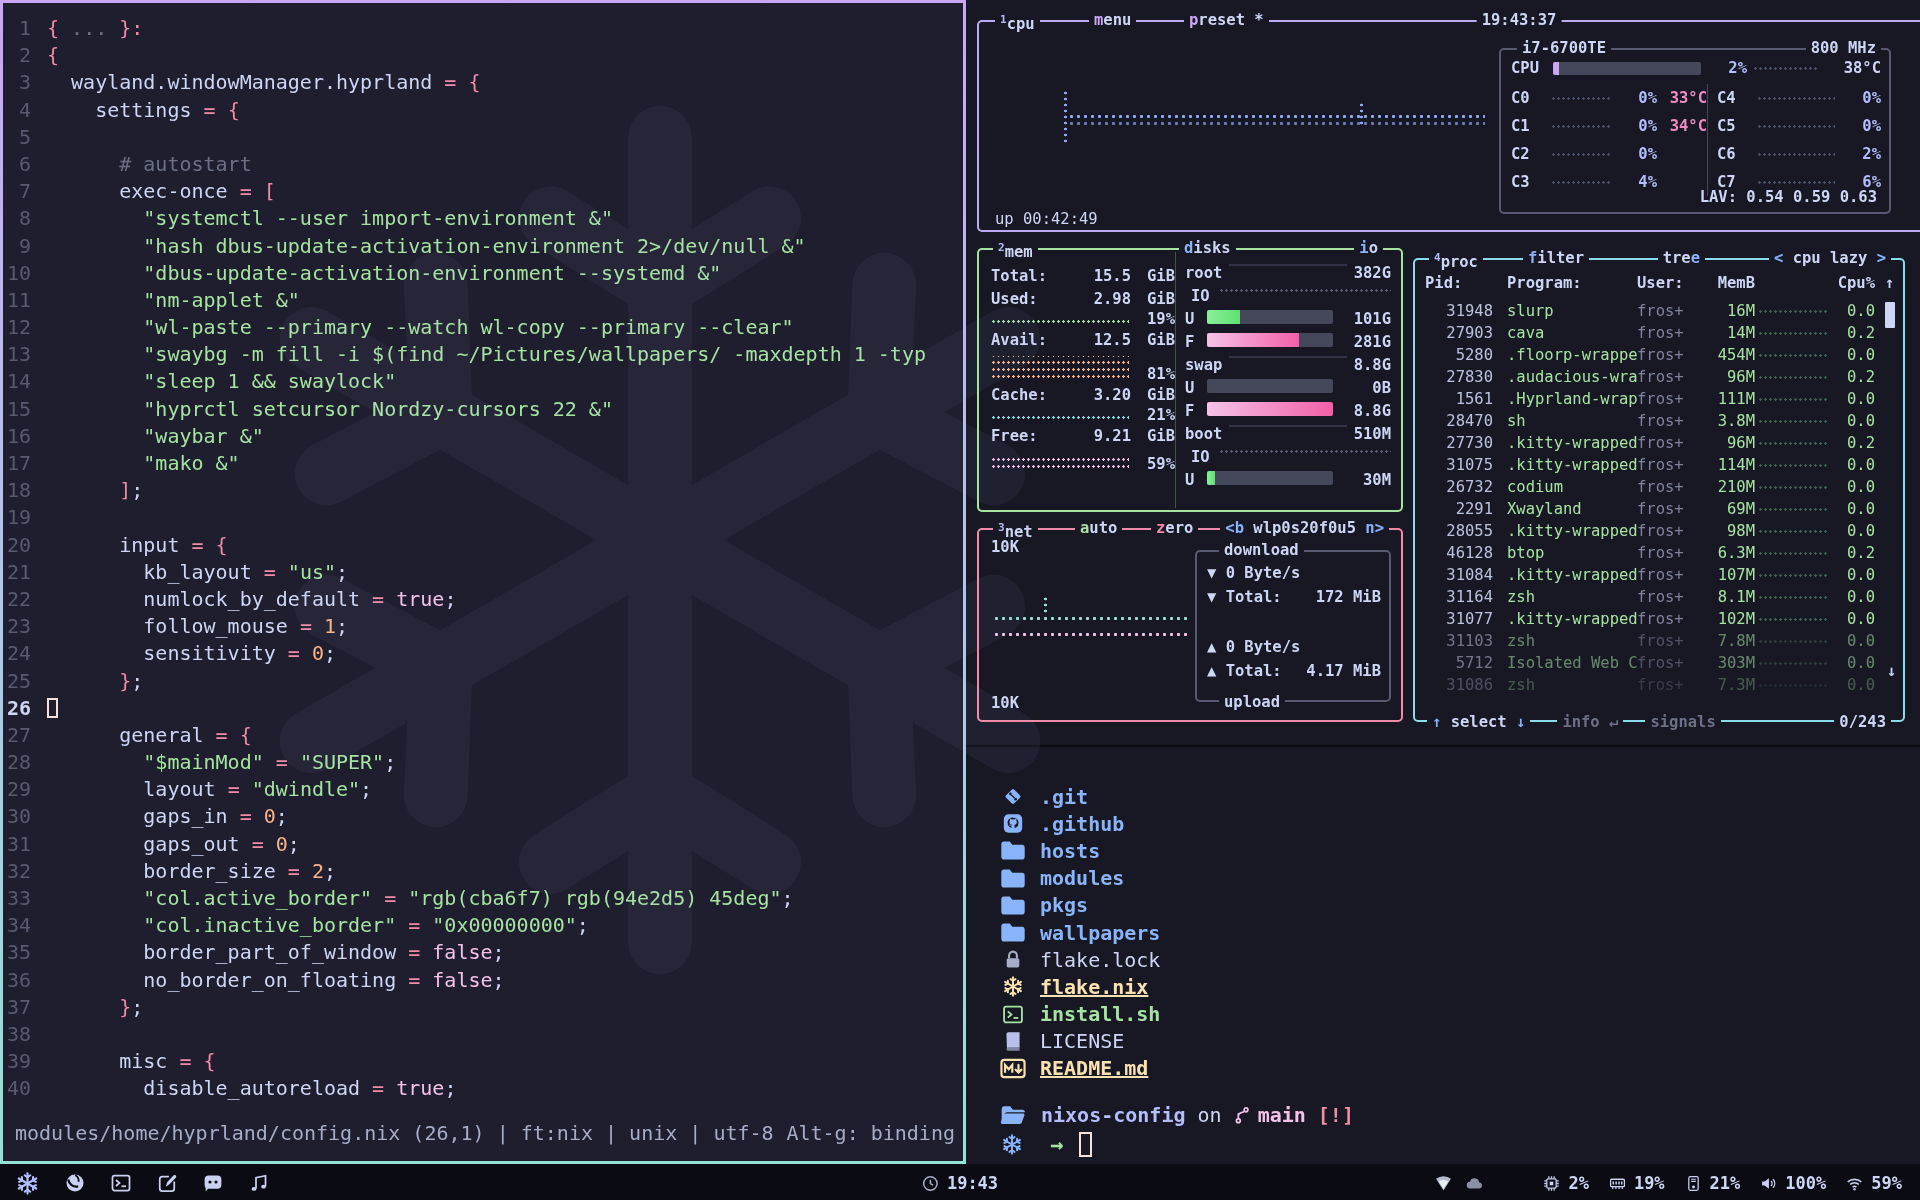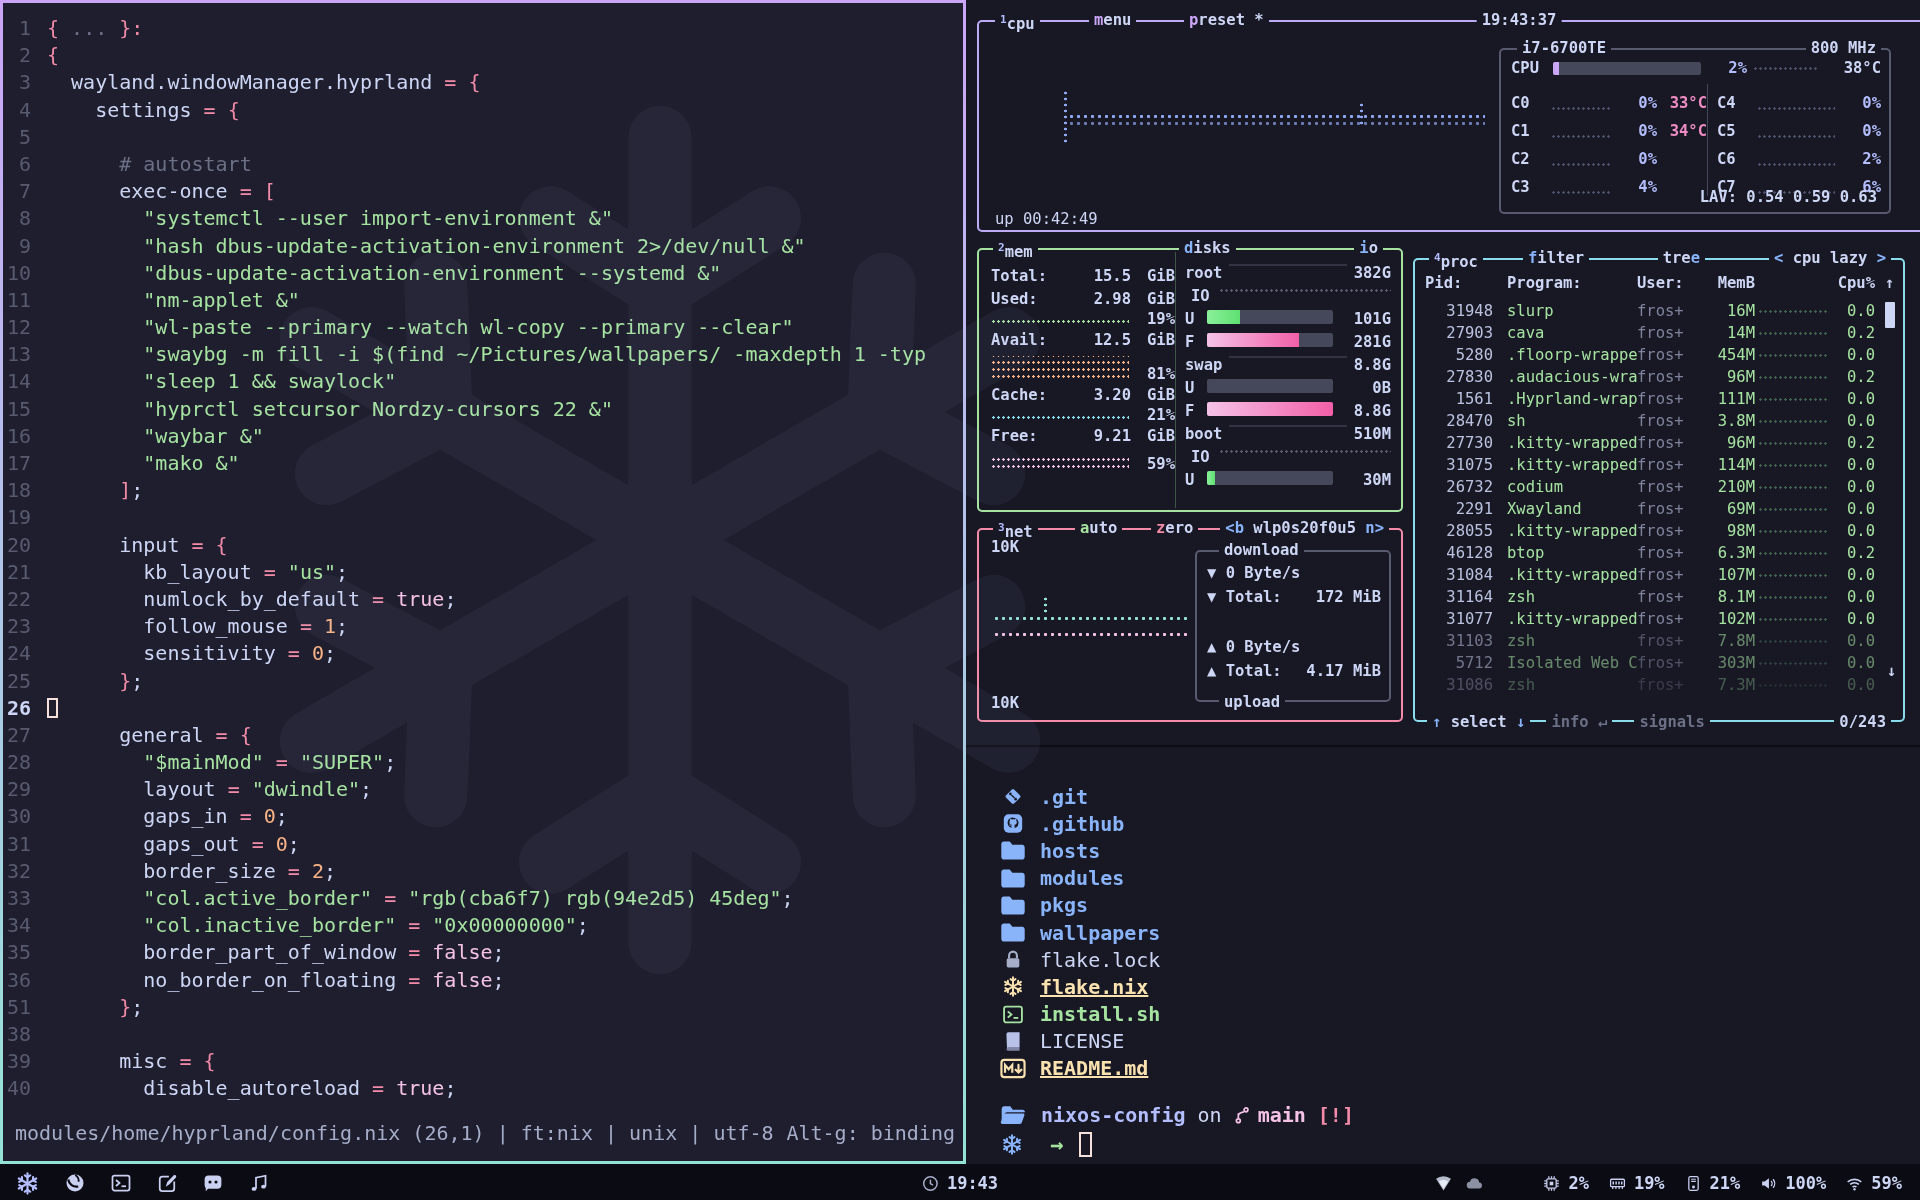--- a/index.html
+++ b/index.html
@@ -65,21 +65,21 @@
   .ibt.model{left:16px}.ibt.freq{right:8px}
   .cirow{position:absolute;left:10px;right:8px;height:20px;display:flex;align-items:center}
   .cl{width:42px;font-weight:bold}
   .meter{width:148px;height:13px;background:var(--track);border-radius:2px;overflow:hidden}
   .mfill{height:100%;width:4%;background:var(--mauve)}
   .pctm{width:46px;text-align:right;color:var(--lav);font-weight:bold}
   .minidots{width:64px;height:7px;margin:0 6px;color:#4a4f6a}
   .temp-w{margin-left:auto;font-weight:bold}
   #cores-left{position:absolute;left:10px;top:34px;width:196px}
   #cores-right{position:absolute;left:216px;top:34px;right:8px}
-  .crow{display:flex;align-items:flex-end;height:28px}
+  .crow{display:flex;align-items:center;height:28px}
   .cn{width:34px;font-weight:bold}
   .crow .minidots{flex:1}
   .cload{width:40px;text-align:right;color:var(--lav);font-weight:bold}
   .ctemp{width:50px;text-align:right;color:#ee8cc3;font-weight:bold}
   #cpu-vdiv{position:absolute;left:206px;top:34px;height:112px;width:1px;background:var(--track)}
   .lavrow{position:absolute;right:12px;bottom:6px;font-weight:bold}
   #cpu-uptime{position:absolute;left:16px;top:188px;color:var(--text)}
 
   
   .t-mem{left:14px}.t-disks{left:200px}.t-io{right:18px}
@@ -239,21 +239,21 @@
       <div class="codeline"><span class="ln">27</span><span class="codetext"><span class="tk-w">      general </span><span class="tk-r">= {</span></span></div>
       <div class="codeline"><span class="ln">28</span><span class="codetext"><span class="tk-g">        "$mainMod" </span><span class="tk-r">= </span><span class="tk-g">"SUPER"</span><span class="tk-w">;</span></span></div>
       <div class="codeline"><span class="ln">29</span><span class="codetext"><span class="tk-w">        layout </span><span class="tk-r">= </span><span class="tk-g">"dwindle"</span><span class="tk-w">;</span></span></div>
       <div class="codeline"><span class="ln">30</span><span class="codetext"><span class="tk-w">        gaps_in </span><span class="tk-r">= </span><span class="tk-o">0</span><span class="tk-w">;</span></span></div>
       <div class="codeline"><span class="ln">31</span><span class="codetext"><span class="tk-w">        gaps_out </span><span class="tk-r">= </span><span class="tk-o">0</span><span class="tk-w">;</span></span></div>
       <div class="codeline"><span class="ln">32</span><span class="codetext"><span class="tk-w">        border_size </span><span class="tk-r">= </span><span class="tk-o">2</span><span class="tk-w">;</span></span></div>
       <div class="codeline"><span class="ln">33</span><span class="codetext"><span class="tk-g">        "col.active_border" </span><span class="tk-r">= </span><span class="tk-g">"rgb(cba6f7) rgb(94e2d5) 45deg"</span><span class="tk-w">;</span></span></div>
       <div class="codeline"><span class="ln">34</span><span class="codetext"><span class="tk-g">        "col.inactive_border" </span><span class="tk-r">= </span><span class="tk-g">"0x00000000"</span><span class="tk-w">;</span></span></div>
       <div class="codeline"><span class="ln">35</span><span class="codetext"><span class="tk-w">        border_part_of_window </span><span class="tk-r">= </span><span class="tk-p">false</span><span class="tk-w">;</span></span></div>
       <div class="codeline"><span class="ln">36</span><span class="codetext"><span class="tk-w">        no_border_on_floating </span><span class="tk-r">= </span><span class="tk-p">false</span><span class="tk-w">;</span></span></div>
-      <div class="codeline"><span class="ln">51</span><span class="codetext"><span class="tk-r">      }</span><span class="tk-w">;</span></span></div>
+      <div class="codeline"><span class="ln">37</span><span class="codetext"><span class="tk-r">      }</span><span class="tk-w">;</span></span></div>
       <div class="codeline"><span class="ln">38</span><span class="codetext"></span></div>
       <div class="codeline"><span class="ln">39</span><span class="codetext"><span class="tk-w">      misc </span><span class="tk-r">= {</span></span></div>
       <div class="codeline"><span class="ln">40</span><span class="codetext"><span class="tk-w">        disable_autoreload </span><span class="tk-r">= </span><span class="tk-p">true</span><span class="tk-w">;</span></span></div>
     </div>
   <div id="editor-status">
     <span>modules/home/hyprland/config.nix (26,1) | ft:nix | unix | utf-8</span>
     <span>Alt-g: binding</span>
   </div>
 </div>
 
@@ -626,21 +626,21 @@
           <span class="pr-user">fros+</span>
           <span class="pr-mem">7.3M</span>
           <div class="pr-dots dots"></div>
           <span class="pr-cpu">0.0</span>
         </div>
       </div>
     <div id="proc-thumb"></div>
     <span id="proc-down">↓</span>
     <div id="proc-foot">
       <span class="seg"><span class="f-arr">↑</span> <span class="f-w">select</span> <span class="f-arr">↓</span></span>
-      <span class="seg" style="margin-left:16px"><span class="f-dimtx">info</span> <span class="f-dimtx">↵</span></span>
+      <span class="seg" style="margin-left:27px"><span class="f-dimtx">info</span> <span class="f-dimtx">↵</span></span>
       <span class="seg" style="margin-left:22px"><span class="f-dimtx">signals</span></span>
       <span class="seg" style="margin-left:auto"><span class="f-w">0/243</span></span>
     </div>
   </div>
 </div>
 
 <div id="shell-window">
   <div id="file-list">
       <div class="frow">
         <span class="ficon ic-blue"><svg viewBox="0 0 16 16">

